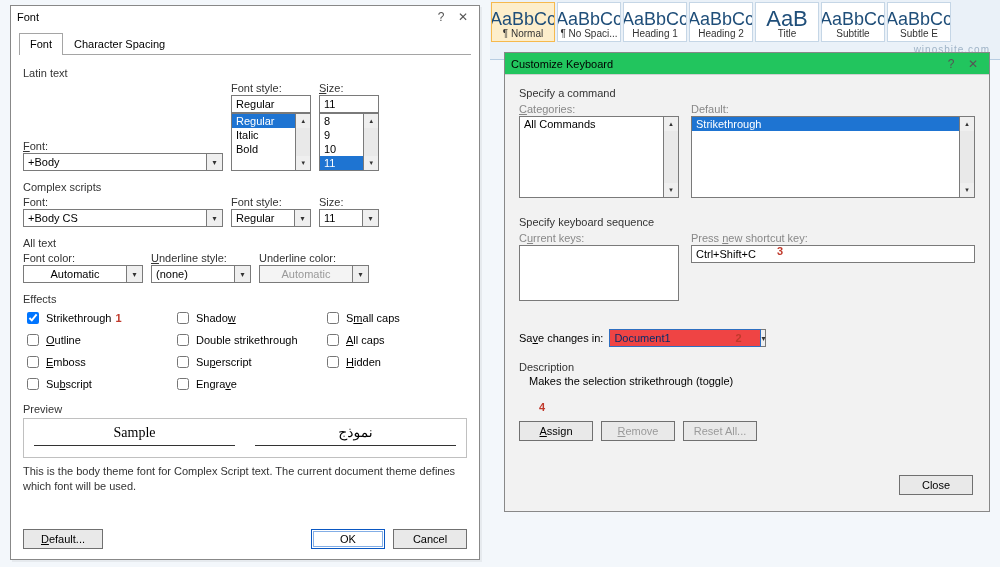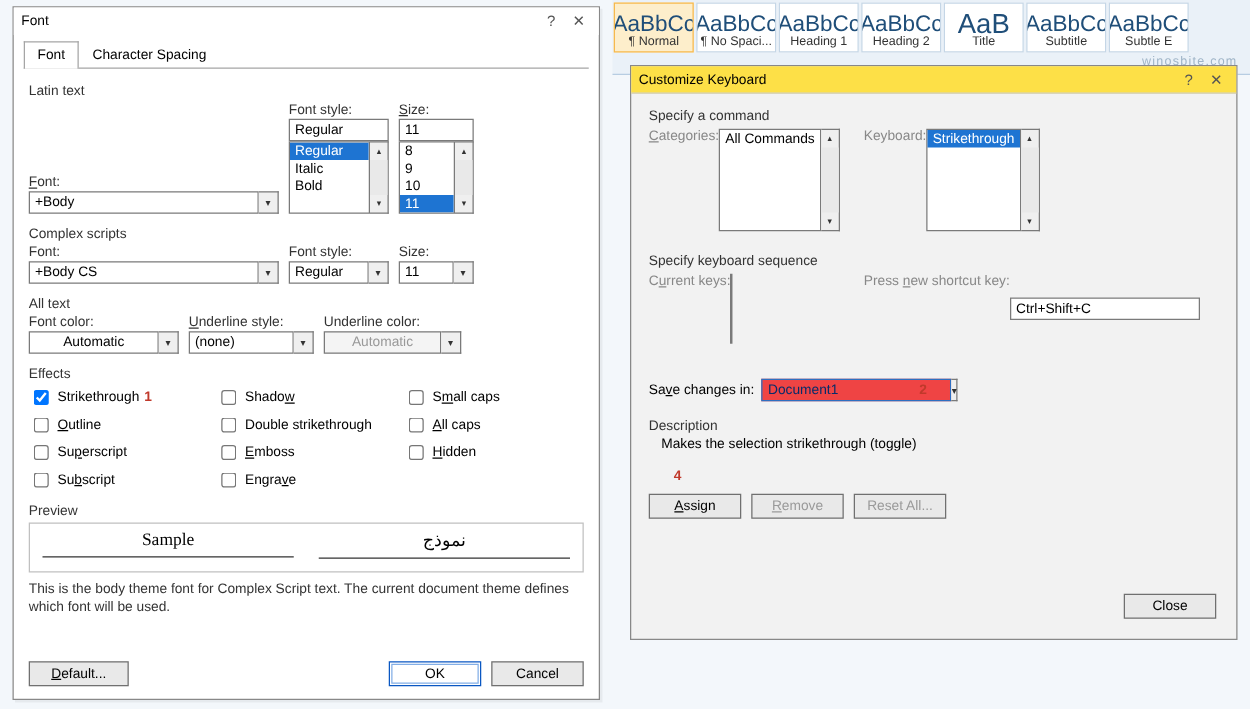--- a/index.html
+++ b/index.html
@@ -46,30 +46,30 @@
   .preview-box { height:40px; border:1px solid #c0c0c0; margin-top:3px; display:flex; align-items:center; }
   .preview-box .cell { flex:1; text-align:center; font-size:14px; font-family: Georgia, serif; border-bottom:1px solid #333; margin:0 10px 6px 10px; padding-bottom:4px; }
   .desc-text { font-size:11px; color:#333; margin-top:6px; line-height:1.35; }
   .btn { border:1px solid #707070; background:#e9e9e9; padding:3px 0; text-align:center; min-width:74px; }
   .btn.primary { border:1px solid #0a57c2; background:#fff; outline:1px solid #83aee6; outline-offset:-3px; }
   .footer-row { position:absolute; left:12px; right:12px; bottom:10px; display:flex; align-items:center; }
   .marker { color:#c0392b; font-weight:bold; font-size:11px; }
 
   
   .kb-dlg { position:absolute; left:504px; top:52px; width:486px; height:460px; background:#f2f2f2; border:1px solid #888; }
-  .kb-dlg .titlebar { background:#fde047; border-bottom:1px solid #d0d0d0; }
+  .kb-dlg .titlebar { background:#22c55e; border-bottom:1px solid #d0d0d0; }
   .kb-body { padding:8px 14px; }
   .fieldset-label { color:#333; margin-top:4px; margin-bottom:2px; }
   .flat-label { color:#888; font-size:11px; margin-bottom:1px; }
   .list-flat { border:1px solid #7a7a7a; background:#fff; height:82px; padding:0; }
   .list-flat .opt { padding:1px 4px; }
   .list-flat .opt.sel { background:#1e74d2; color:#fff; }
   .input-flat { border:1px solid #7a7a7a; background:#fff; padding:2px 4px; width:100%; }
   .kb-row { display:flex; gap:12px; }
-  .kb-col { display:flex; flex-direction:row; flex:1; }
+  .kb-col { display:flex; flex-direction:column; flex:1; }
   .btn-row { display:flex; gap:8px; margin-top:8px; }
   .btn.dis { color:#9a9a9a; }
   .close-right { position:absolute; right:16px; bottom:16px; }
 </style>
 </head>
 <body>
 
 <div class="ribbon">
   <div class="style-item sel">
       <span class="big">AaBbCc</span>
@@ -232,25 +232,25 @@
           <input type="checkbox" style="">
           <span>Double strikethrough</span>
         </label>
       <label class="chk">
           <input type="checkbox" style="">
           <span class="underline-key">All caps</span>
         </label>
 
       <label class="chk">
           <input type="checkbox" style="">
+          <span class="underline-key">Emboss</span>
+        </label>
+      <label class="chk">
+          <input type="checkbox" style="">
           <span>Su<u>p</u>erscript</span>
-        </label>
-      <label class="chk">
-          <input type="checkbox" style="">
-          <span class="underline-key">Emboss</span>
         </label>
       <label class="chk">
           <input type="checkbox" style="">
           <span class="underline-key">Hidden</span>
         </label>
 
       <label class="chk">
           <input type="checkbox" style="">
           <span>Su<u>b</u>script</span>
         </label>
@@ -294,21 +294,21 @@
             <div class="opt">All Commands</div>
           </div>
           <div class="scrolltrack" style="height:82px">
               <div class="sbtn">▴</div>
               <div class="strack"></div>
               <div class="sbtn">▾</div>
             </div>
         </div>
       </div>
       <div class="kb-col">
-        <div class="flat-label">Keyboard:</div>
+        <div class="flat-label">Default:</div>
         <div style="display:flex">
           <div class="list-flat" style="flex:1">
             <div class="opt sel">Strikethrough</div>
           </div>
           <div class="scrolltrack" style="height:82px">
               <div class="sbtn">▴</div>
               <div class="strack"></div>
               <div class="sbtn">▾</div>
             </div>
         </div>

